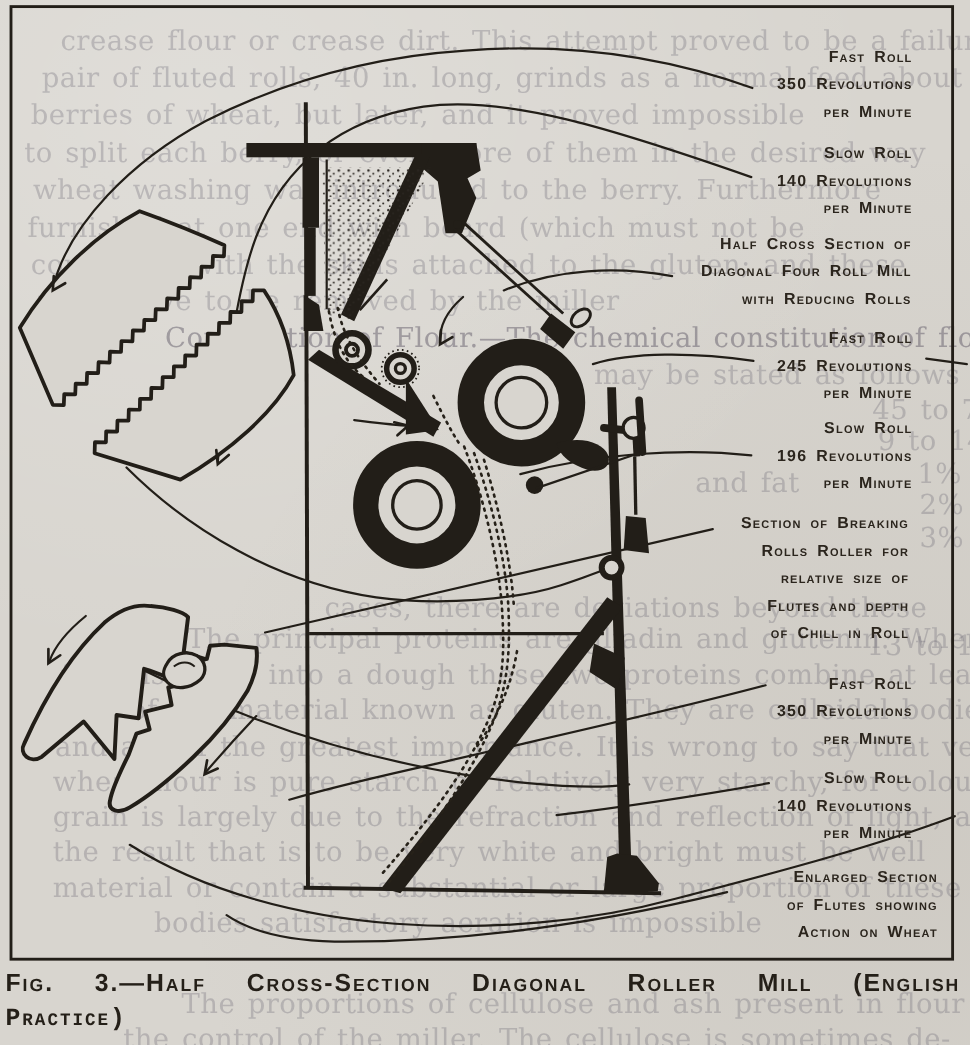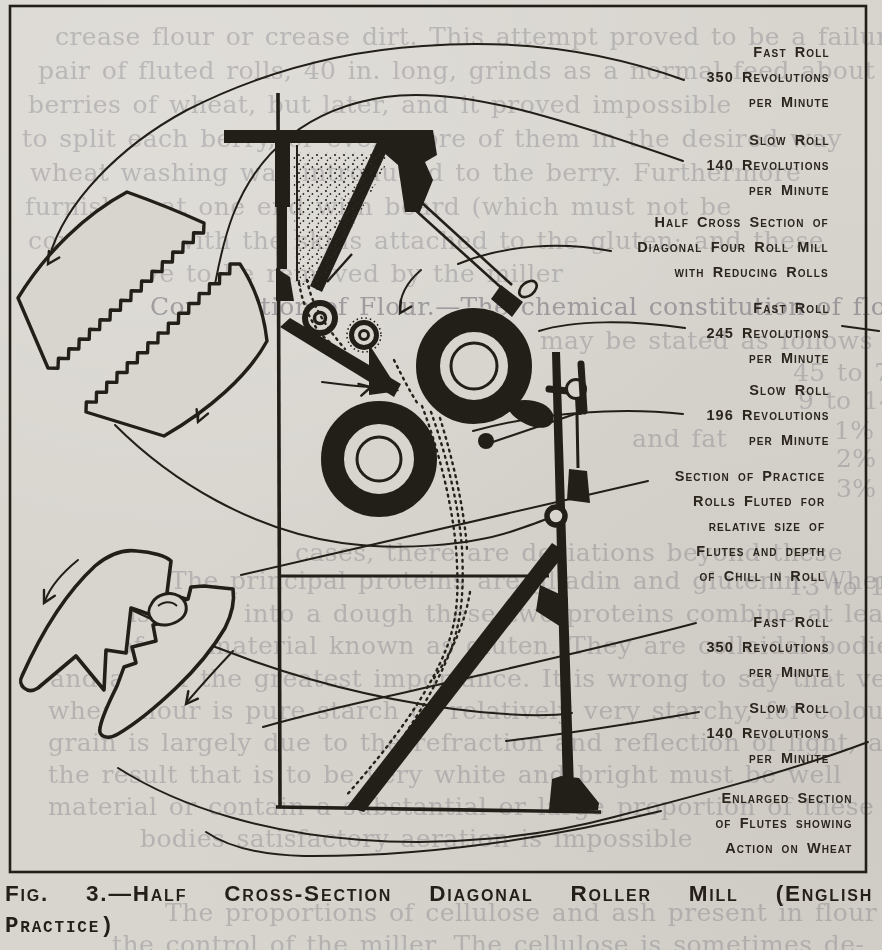--- a/index.html
+++ b/index.html
@@ -235,22 +235,22 @@
         <div>Fast Roll</div>
         <div>245 Revolutions</div>
         <div>per Minute</div>
       </div>
       <div class="callout" style="left: 768px; top: 378px;">
         <div>Slow Roll</div>
         <div>196 Revolutions</div>
         <div>per Minute</div>
       </div>
       <div class="callout" style="left: 750px; top: 464px;">
-        <div>Section of Practice</div>
-        <div>Rolls Fluted for</div>
+        <div>Section of Breaking</div>
+        <div>Rolls Roller for</div>
         <div>relative size of</div>
         <div>Flutes and depth</div>
         <div>of Chill in Roll</div>
       </div>
       <div class="callout" style="left: 768px; top: 610px;">
         <div>Fast Roll</div>
         <div>350 Revolutions</div>
         <div>per Minute</div>
       </div>
       <div class="callout" style="left: 768px; top: 696px;">

